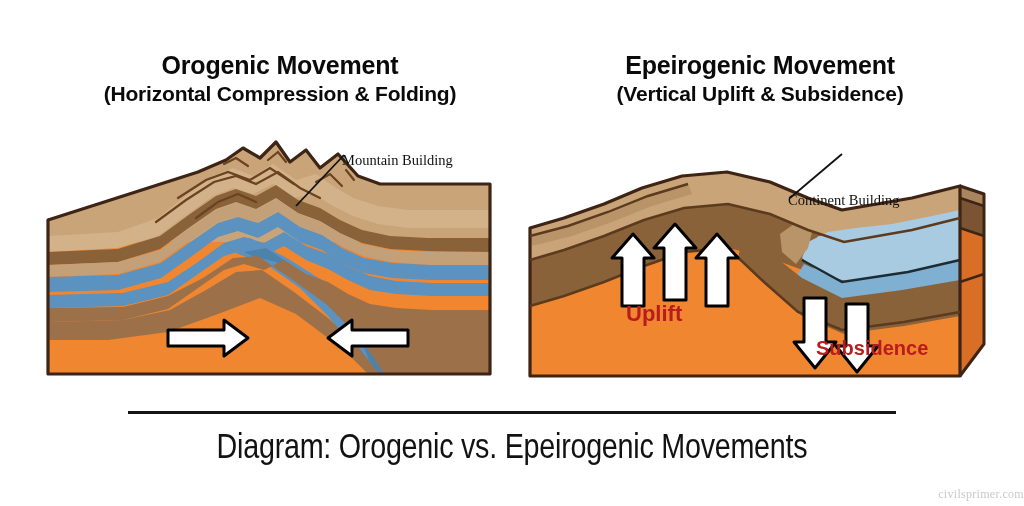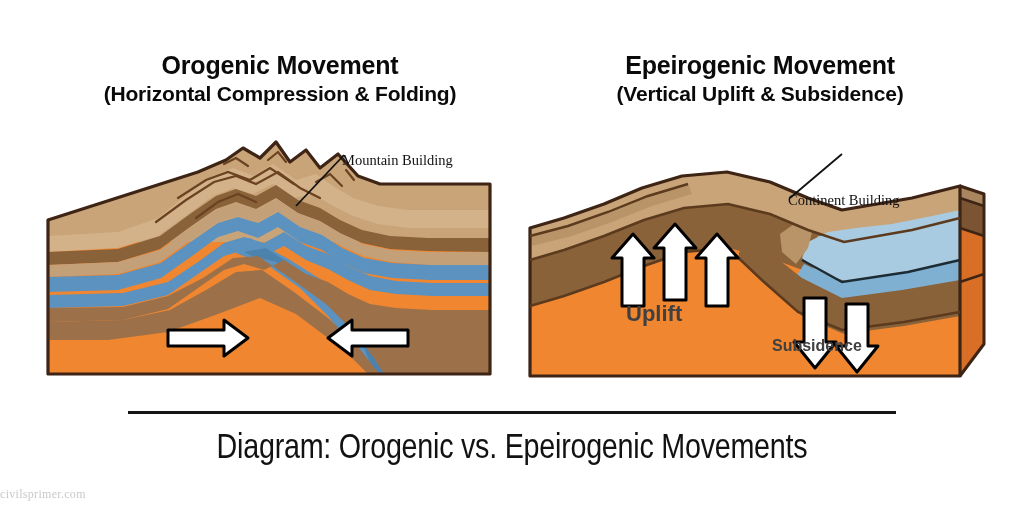--- a/index.html
+++ b/index.html
@@ -36,25 +36,25 @@
     color: #111111;
     white-space: nowrap;
     font-family: Liberation Serif, serif;
   }
   #mountain-building-label { left: 342px; top: 152px; }
   #continent-building-label { left: 788px; top: 146px; margin-top: 46px; }
 
   .inline-label {
     position: absolute;
     font-weight: bold;
-    color: #404040;
+    color: #b91c1c;
     white-space: nowrap;
   }
   #uplift-label { left: 626px; top: 301px; font-size: 22px; }
-  #subsidence-label { left: 772px; top: 337px; font-size: 16px; text-align: right; }
+  #subsidence-label { left: 816px; top: 337px; font-size: 20px; text-align: right; }
 
   #divider {
     position: absolute;
     left: 128px; top: 411px;
     width: 768px; height: 3px;
     background: #151515;
   }
 
   #caption {
     position: absolute;
@@ -66,21 +66,21 @@
     font-family: "Liberation Sans Narrow", "Liberation Sans", sans-serif;
     transform: scaleX(0.82);
     letter-spacing: -0.3px;
     white-space: nowrap;
   }
 
   #watermark {
     position: absolute;
     left: 0; top: 487px;
     width: 1024px;
-    text-align: left;
+    text-align: right;
     font-family: "Liberation Serif", serif;
     font-size: 12px;
     color: #c9c9c9;
     letter-spacing: 0.3px;
   }
 </style>
 </head>
 <body>
 
 <div id="page">

